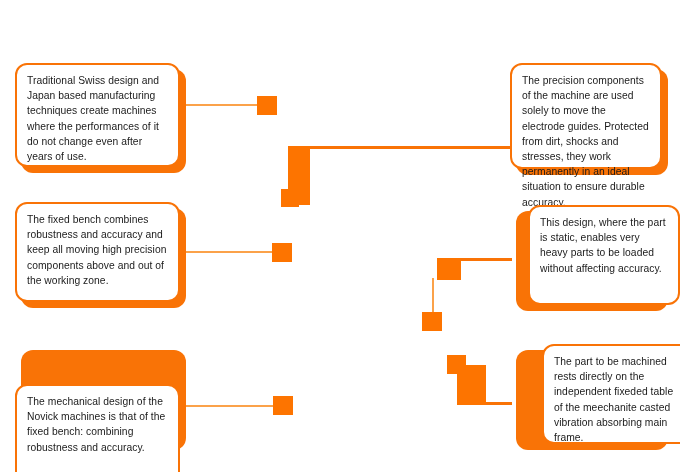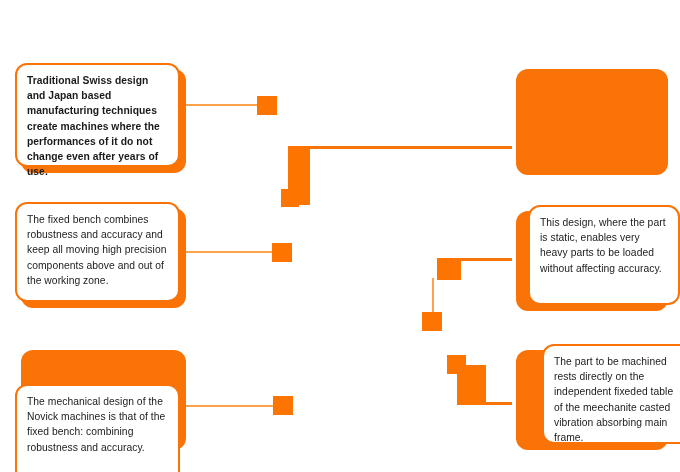--- a/index.html
+++ b/index.html
@@ -75,35 +75,38 @@
     background: #fd7400;
     z-index: 6;
   }
 </style>
 </head>
 <body>
 
 <div id="diagram">
 
   <div class="callout-shadow" style="left:21px; top:69px; width:165px; height:104px;"></div>
-  <div class="callout" style="left:15px; top:63px; width:165px; height:104px;font-weight:bold;">
+  <div class="callout" style="left:15px; top:63px; width:165px; height:104px;">
     <div class="callout-text">Traditional Swiss design and Japan based  manufacturing techniques create machines where the performances of it do not change even after years of use.</div>
   </div>
 
   <div class="callout-shadow" style="left:21px; top:208px; width:165px; height:100px;"></div>
   <div class="callout" style="left:15px; top:202px; width:165px; height:100px;text-decoration:underline;">
     <div class="callout-text">The fixed bench combines robustness and accuracy and keep all moving high precision components above and out of the working zone.</div>
   </div>
 
   <div class="callout-shadow" style="left:21px; top:350px; width:165px; height:100px;"></div>
   <div class="callout" style="left:15px; top:344px; width:165px; height:100px;margin-top:40px;">
     <div class="callout-text">The mechanical design of the Novick machines is that of the fixed bench: combining robustness and accuracy.</div>
   </div>
 
   <div class="callout-shadow" style="left:516px; top:69px; width:152px; height:106px;"></div>
+  <div class="callout" style="left:510px; top:63px; width:152px; height:106px;">
+    <div class="callout-text">The precision components of the machine are used solely to move the electrode guides. Protected from dirt, shocks and stresses, they work permanently in an ideal situation to ensure durable accuracy.</div>
+  </div>
 
   <div class="callout-shadow" style="left:516px; top:211px; width:152px; height:100px;"></div>
   <div class="callout" style="left:528px; top:205px; width:152px; height:100px;">
     <div class="callout-text">This design, where the part is static, enables very heavy parts to be loaded without affecting accuracy.</div>
   </div>
 
   <div class="callout-shadow" style="left:516px; top:350px; width:152px; height:100px;"></div>
   <div class="callout" style="left:510px; top:344px; width:152px; height:100px;margin-left:32px;">
     <div class="callout-text">The part to be machined rests directly on the independent fixeded table of the meechanite casted vibration absorbing main frame.</div>
   </div>

